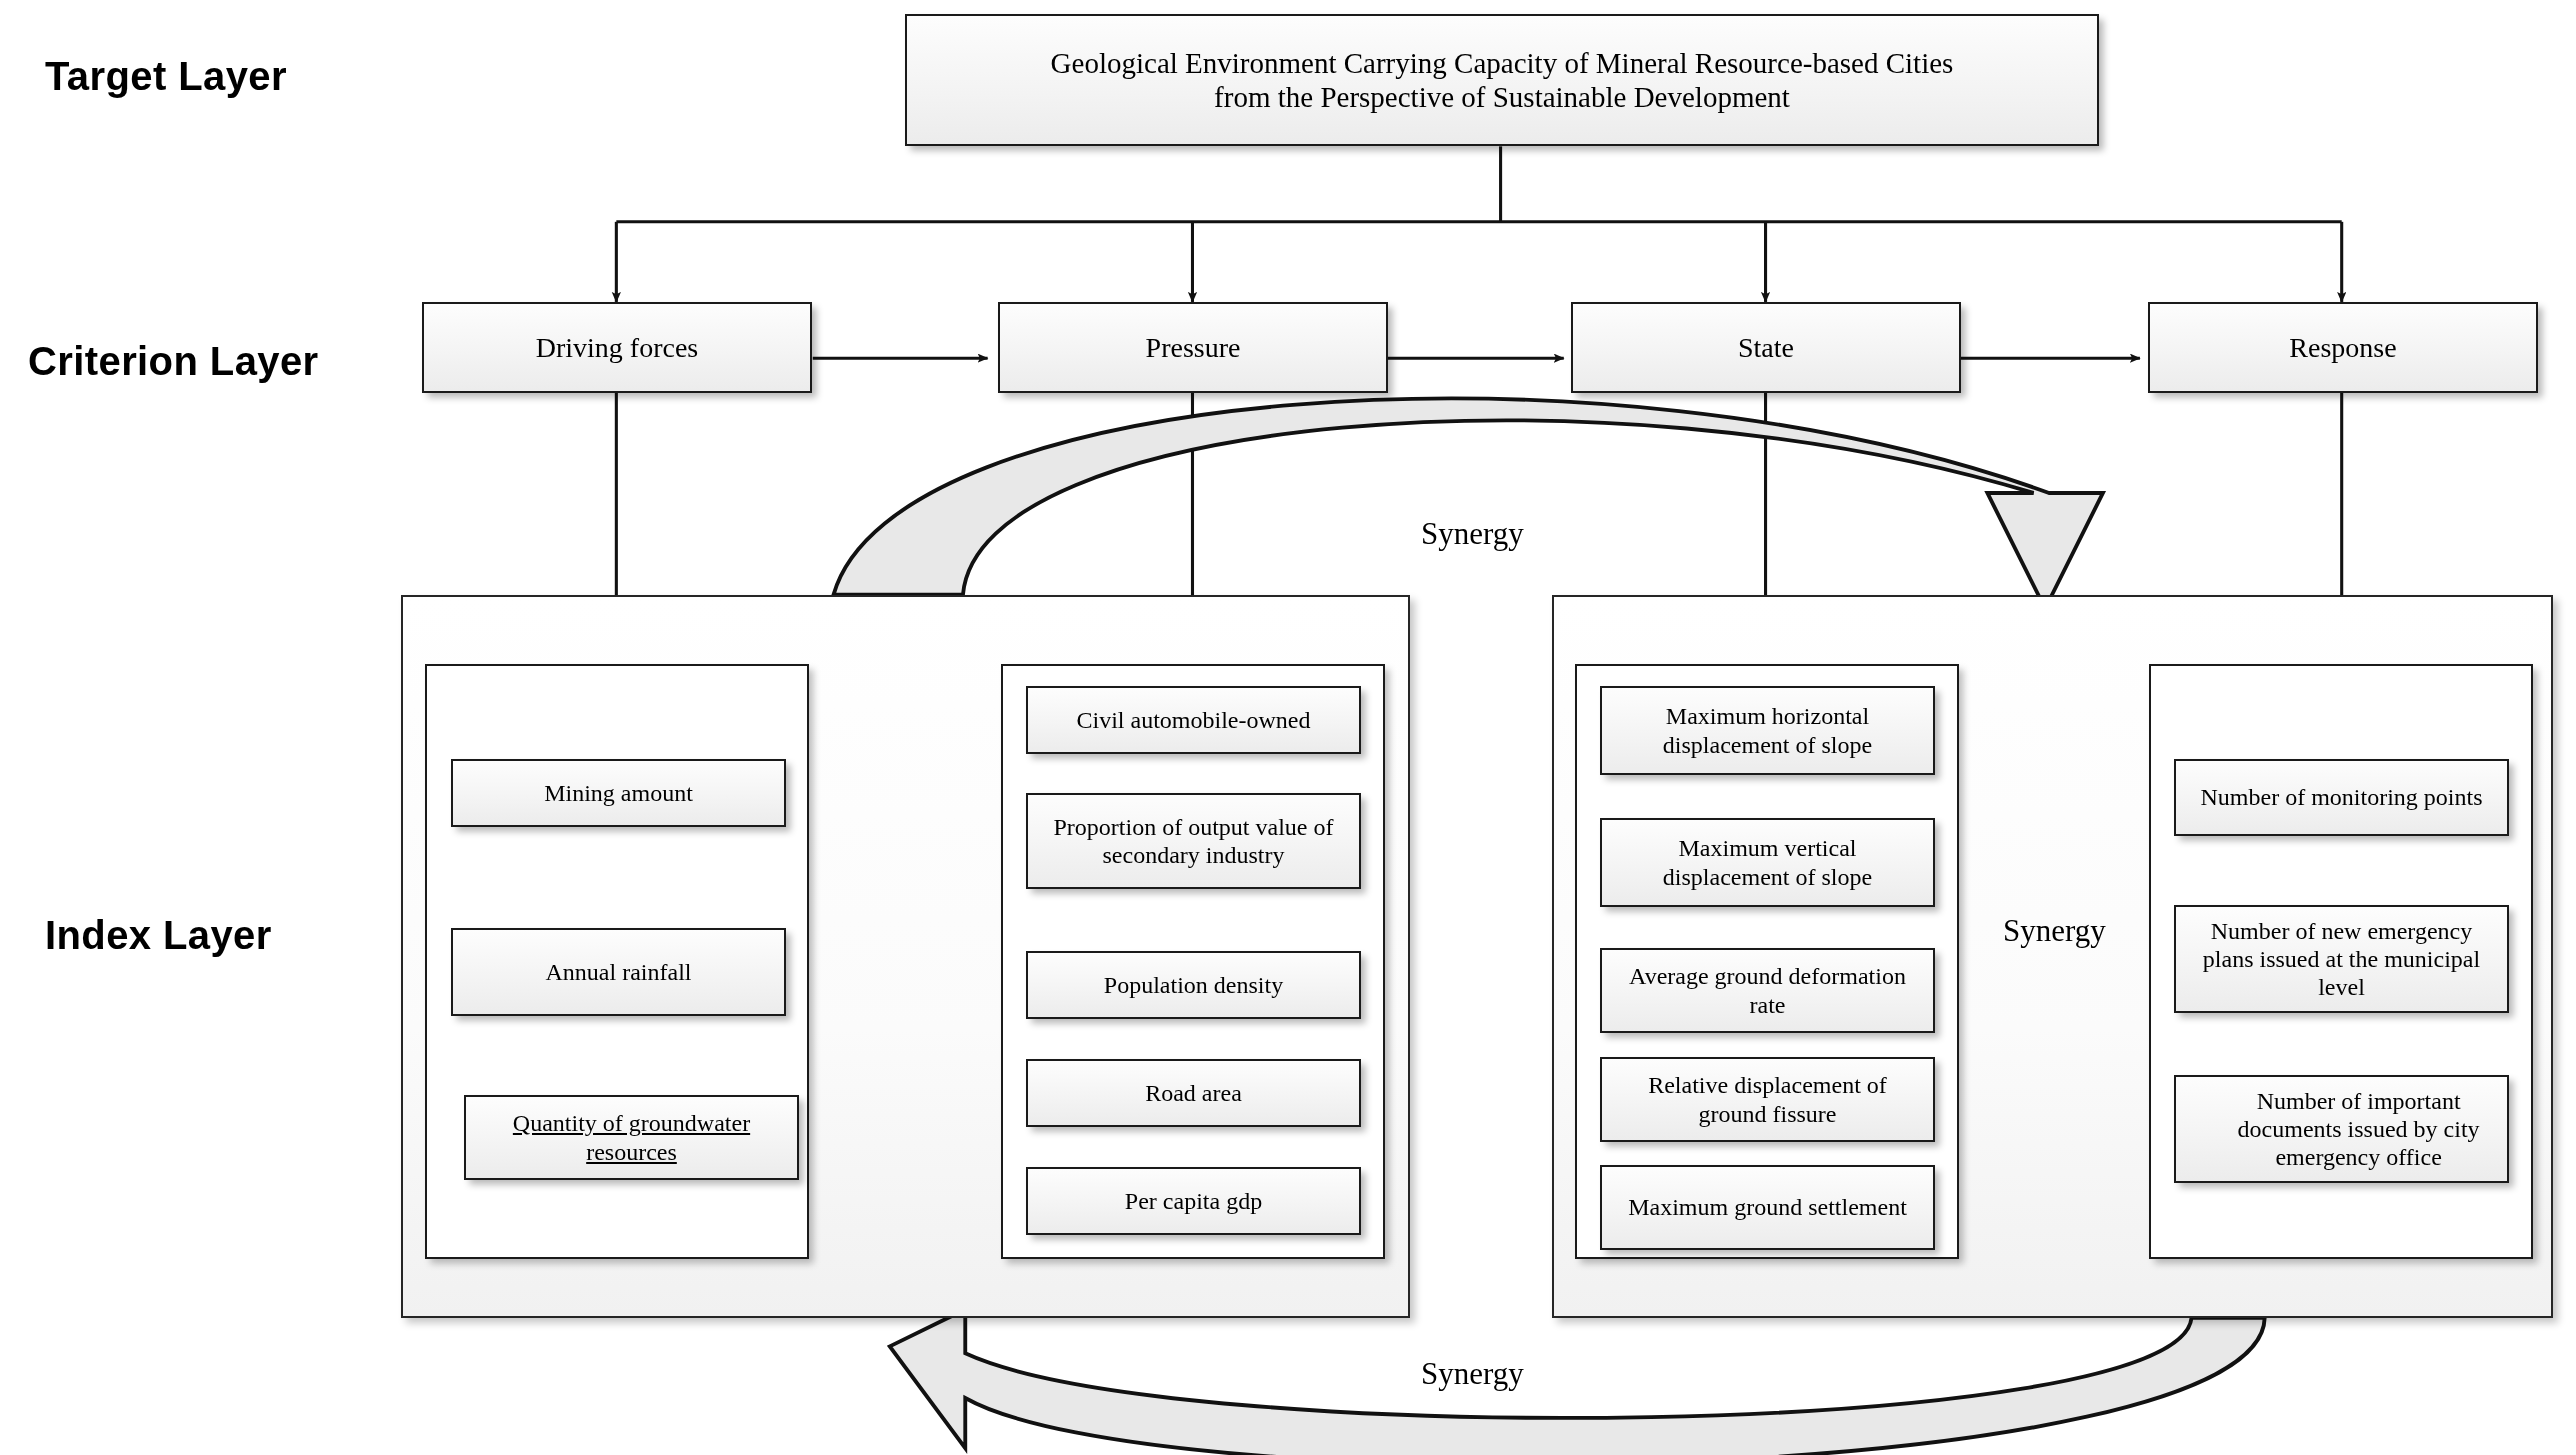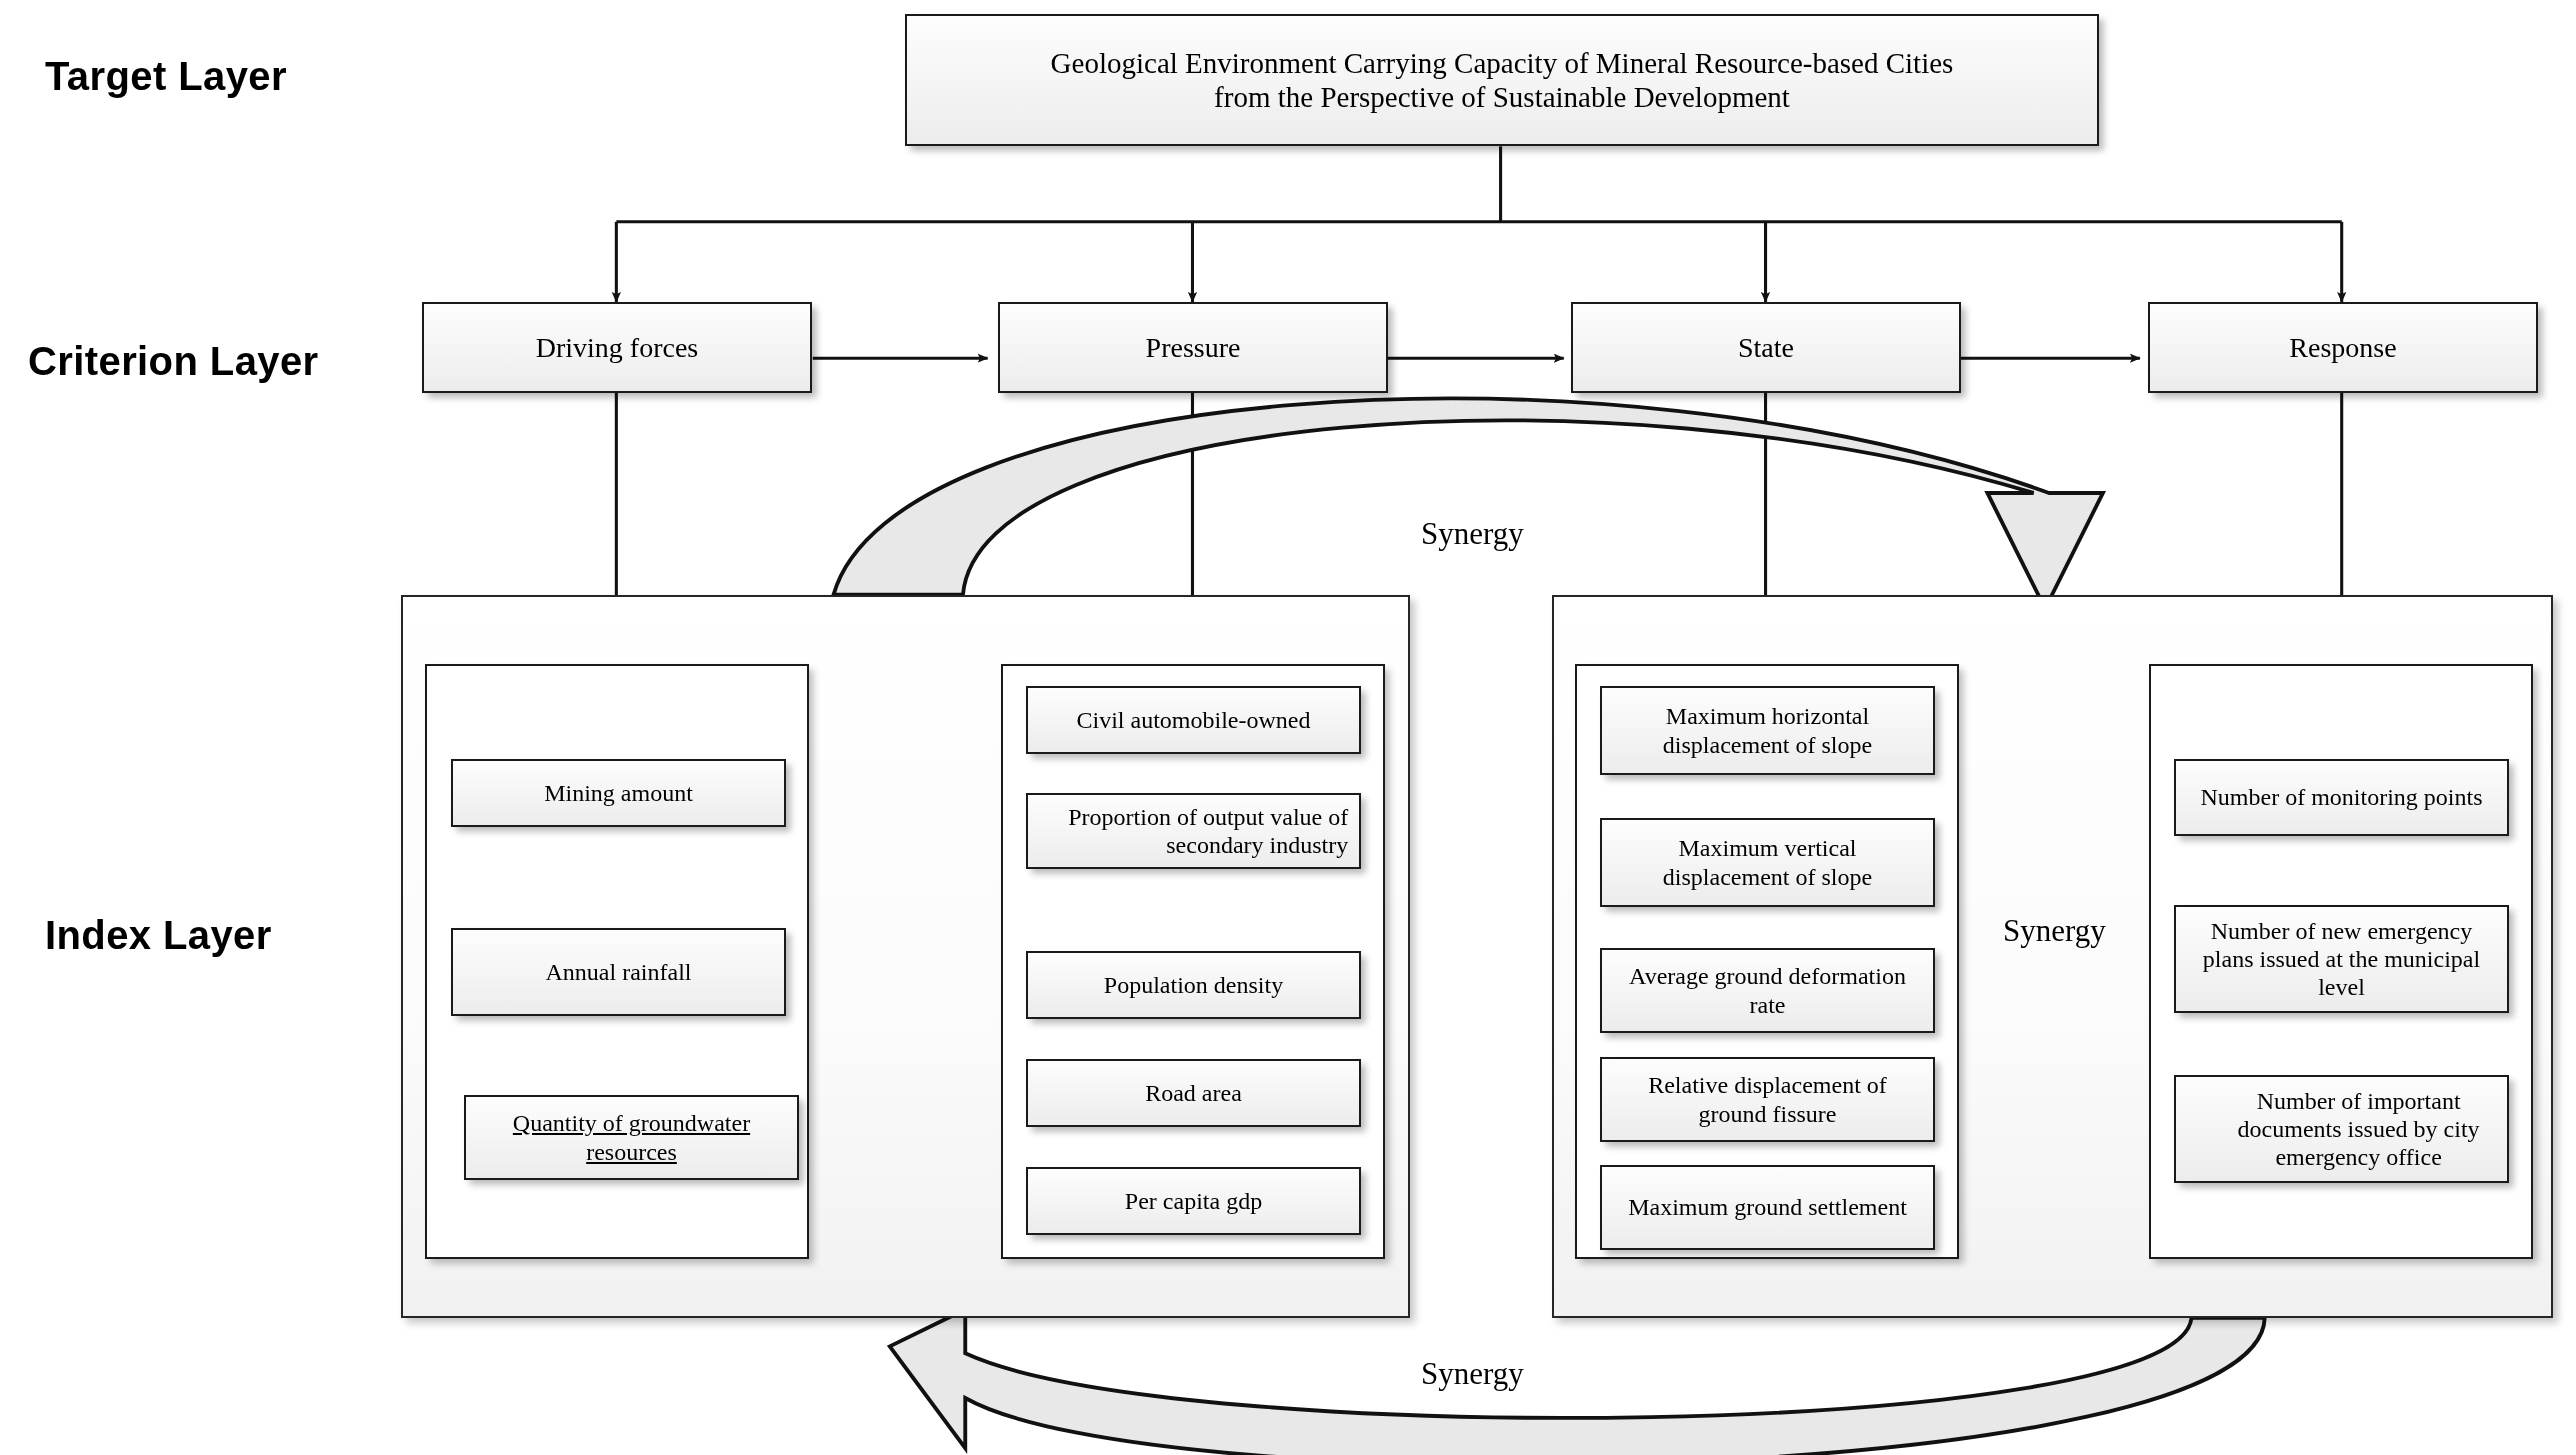--- a/index.html
+++ b/index.html
@@ -175,21 +175,21 @@
   </div>
   <div class="box box-index" style="left:464px; top:1095px; width:335px; height:85px;text-decoration:underline;">
     <span>Quantity of groundwater resources</span>
   </div>
 
   <div class="subgroup" style="left:1001px; top:664px; width:384px; height:595px;"></div>
 
   <div class="box box-index" style="left:1026px; top:686px; width:335px; height:68px;">
     <span>Civil automobile-owned</span>
   </div>
-  <div class="box box-index" style="left:1026px; top:793px; width:335px; height:76px;text-align:right;">
+  <div class="box box-index" style="left:1026px; top:793px; width:335px; height:96px;">
     <span>Proportion of output value of secondary industry</span>
   </div>
   <div class="box box-index" style="left:1026px; top:951px; width:335px; height:68px;">
     <span>Population density</span>
   </div>
   <div class="box box-index" style="left:1026px; top:1059px; width:335px; height:68px;">
     <span>Road area</span>
   </div>
   <div class="box box-index" style="left:1026px; top:1167px; width:335px; height:68px;">
     <span>Per capita gdp</span>

